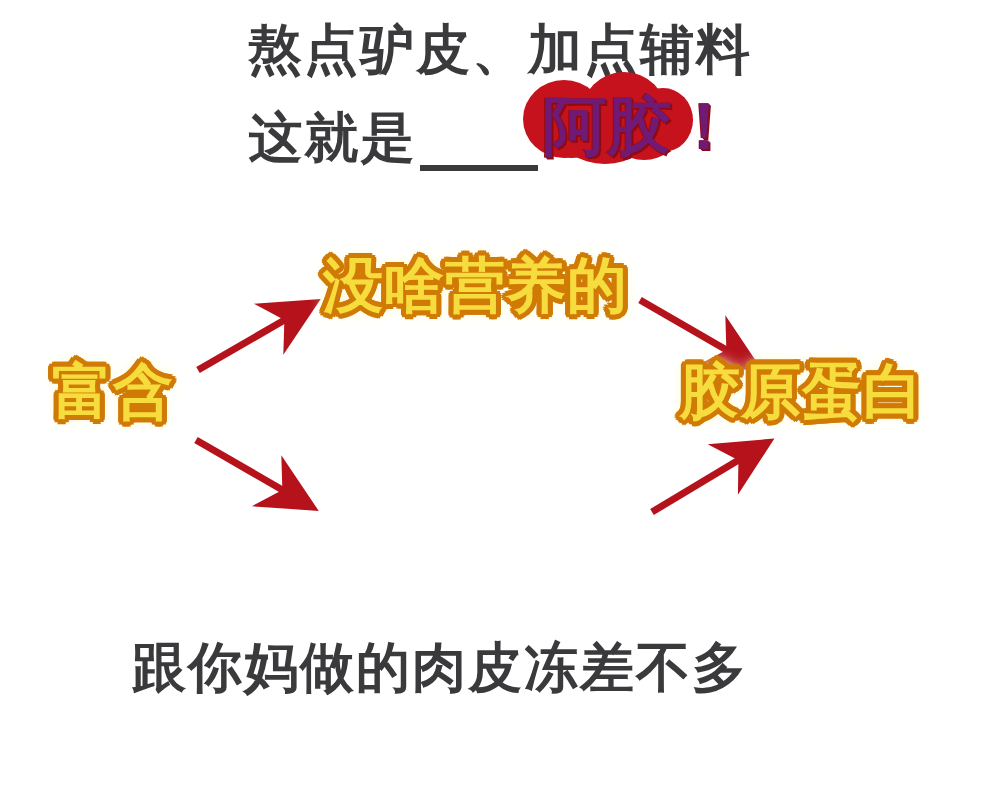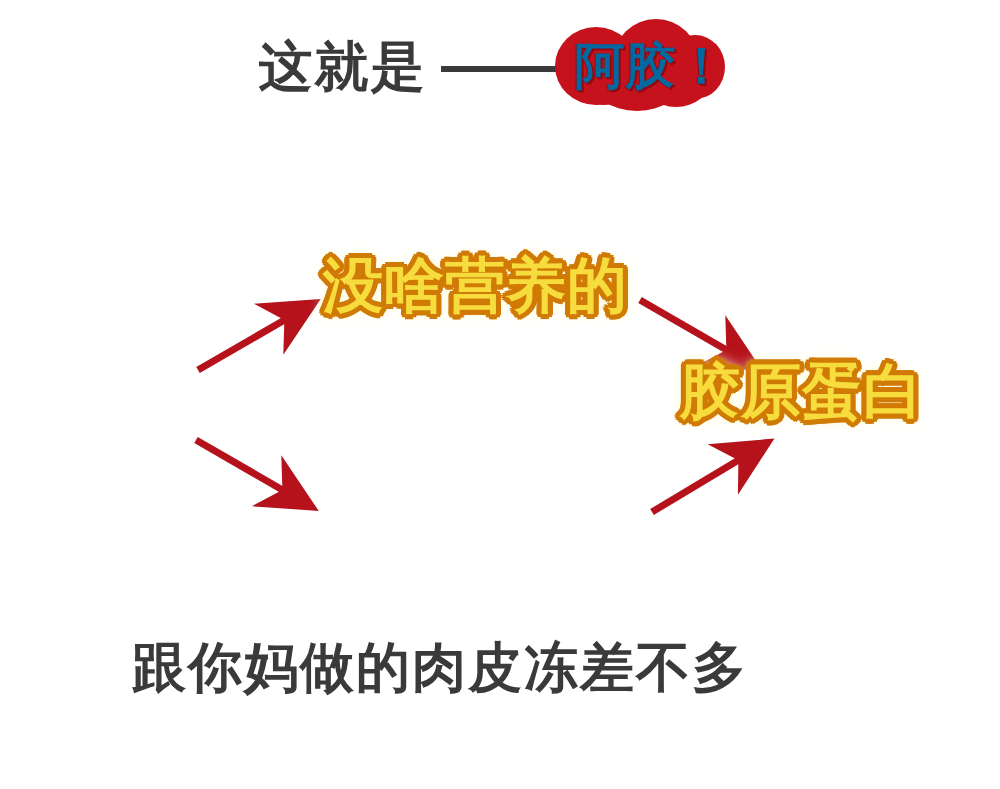--- a/index.html
+++ b/index.html
@@ -31,24 +31,24 @@
     font-family: "DejaVu Sans", "Liberation Sans", sans-serif;
     font-size: 54px;
     font-weight: 700;
     color: #3a3a3c;
     letter-spacing: 2px;
     line-height: 1.18;
     white-space: nowrap;
   }
   .title-line-2 {
     display: flex;
-    align-items: center;
+    align-items: flex-end;
     justify-content: center;
-    gap: 12px;
-    margin-top: 15px;
+    gap: 1px;
+    margin-top: 4px;
   }
   .connector-line {
     display: inline-block;
     width: 118px;
     height: 6px;
     background: #3a3a3c;
     margin: 0 0 0 2px;
     position: relative;
     top: 2px;
   }
@@ -70,23 +70,23 @@
   .blob-c { left: 28px;  top: 8px;   width: 96px; height: 70px; }
   .blob-d { left: 104px; top: 2px;   width: 60px; height: 64px; }
   .blob-e { left: 6px;   top: 14px;  width: 74px; height: 58px; }
   .blob-f { left: 80px;  top: 16px;  width: 70px; height: 58px; }
   .blob-text {
     position: relative;
     z-index: 2;
     display: inline-block;
     padding: 4px 14px 6px 14px;
     font-family: "DejaVu Sans", "Liberation Sans", sans-serif;
-    font-size: 50px;
+    font-size: 64px;
     font-weight: 700;
-    color: #0369a1;
+    color: #701a75;
     letter-spacing: 1px;
     text-shadow:
       1px 1px 0 #8e0b12,
       2px 2px 0 #8e0b12,
       -1px 0 0 #8e0b12;
     line-height: 1.15;
   }
 
   
   .node {
@@ -139,20 +139,21 @@
     letter-spacing: 2px;
     white-space: nowrap;
   }
 </style>
 </head>
 <body>
 
 <div id="canvas">
 
   <div class="title-block">
+    <div class="title-line">熬点驴皮、加点辅料</div>
     <div class="title-line title-line-2">
       <span>这就是</span>
       <span class="connector-line"></span>
       <span class="blob-wrap">
         <span class="blob blob-a"></span>
         <span class="blob blob-b"></span>
         <span class="blob blob-c"></span>
         <span class="blob blob-d"></span>
         <span class="blob blob-e"></span>
         <span class="blob blob-f"></span>
@@ -170,18 +171,19 @@
 
     <line x1="198" y1="370" x2="288" y2="318" stroke="#b5121b" stroke-width="7" marker-end="url(#ah)"></line>
 
     <line x1="196" y1="440" x2="286" y2="492" stroke="#b5121b" stroke-width="7" marker-end="url(#ah)"></line>
 
     <line x1="640" y1="300" x2="730" y2="352" stroke="#b5121b" stroke-width="7" marker-end="url(#ah)"></line>
 
     <line x1="652" y1="512" x2="742" y2="458" stroke="#b5121b" stroke-width="7" marker-end="url(#ah)"></line>
   </svg>
 
+  <div class="node" id="node-fuhan">富含</div>
   <div class="node" id="node-top">没啥营养的</div>
   <div class="node" id="node-right">胶原蛋白</div>
 
   <div class="caption">跟你妈做的肉皮冻差不多</div>
 
 </div>
 
 </body></html>

